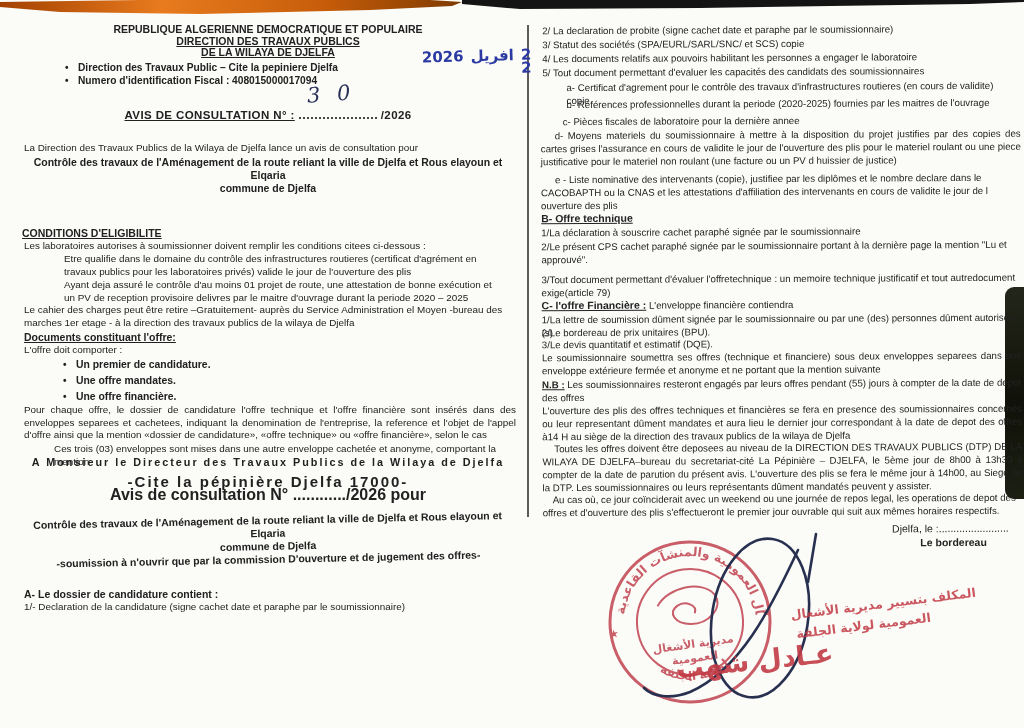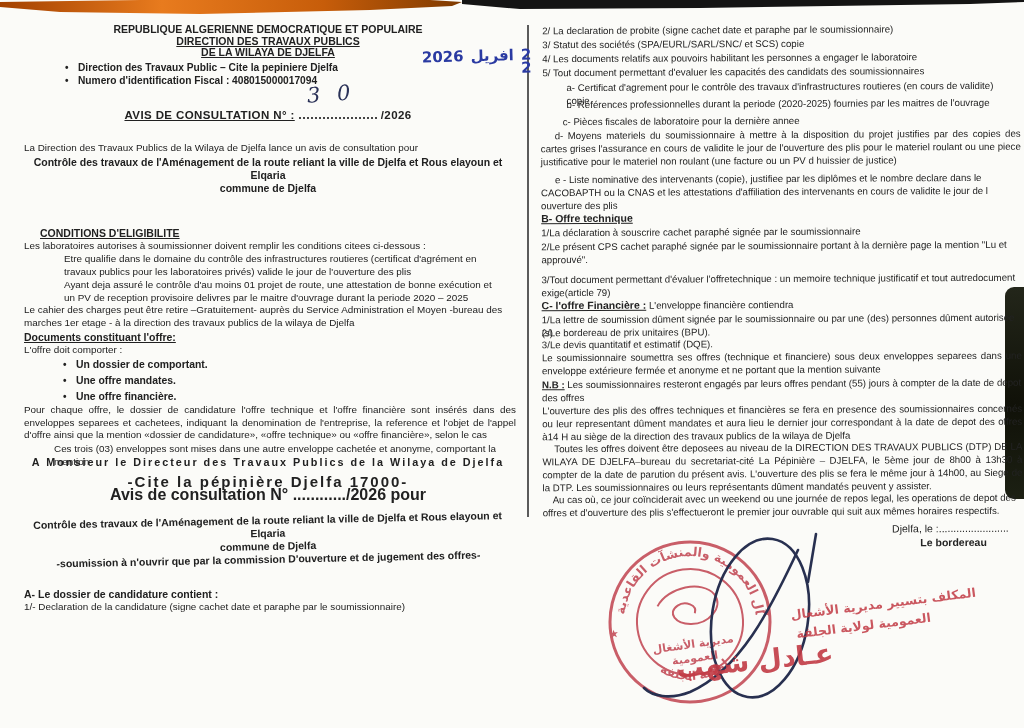--- a/index.html
+++ b/index.html
@@ -96,34 +96,34 @@
       <span>/2026</span>
     </div>
 
     <div class="abs" style="left:6px;top:142px;width:490px">La Direction des Travaux Publics de la Wilaya de Djelfa lance un avis de consultation pour</div>
 
     <div class="abs ctr b h10" style="left:0;top:156px;width:500px;line-height:13px">
       <div>Contrôle des travaux de l'Aménagement de la route reliant la ville de Djelfa et Rous elayoun et Elqaria</div>
       <div>commune de Djelfa</div>
     </div>
 
-    <div class="abs b u h10" style="left:22px;top:227px">CONDITIONS D'ELIGIBILITE</div>
+    <div class="abs b u h10" style="left:4px;top:227px">CONDITIONS D'ELIGIBILITE</div>
     <div class="abs" style="left:6px;top:240px;width:492px">Les laboratoires  autorises à soumissionner doivent remplir les conditions citees ci-dessous :</div>
     <div class="abs dashitem" style="left:46px;top:253px">Etre qualifie dans le domaine du contrôle  des infrastructures routieres (certificat d'agrément en travaux publics pour les laboratoires privés) valide le jour de l'ouverture des plis</div>
     <div class="abs dashitem" style="left:46px;top:279px">Ayant deja assuré le contrôle d'au moins 01 projet de route, une attestation de bonne exécution et un PV de reception provisoire delivres par le maitre d'ouvrage durant la periode 2020 – 2025</div>
 
     <div class="abs" style="left:6px;top:304px;width:492px">Le cahier des charges peut être retire –Gratuitement- auprès du Service Administration el Moyen -bureau des marches 1er etage - à la  direction  des travaux publics de la wilaya de Djelfa</div>
 
     <div class="abs b u h10" style="left:6px;top:331px">Documents constituant l'offre:</div>
     <div class="abs" style="left:6px;top:344px">L'offre doit comporter :</div>
 
     <div class="abs" style="left:58px;top:357px;line-height:16px">
       <div class="doc-bullet">
         <span class="bullet-dot">•</span>
-        <span>Un dossier de comportant.</span>
+        <span>Un premier de candidature.</span>
       </div>
       <div class="doc-bullet">
         <span class="bullet-dot">•</span>
         <span>Une offre mandates.</span>
       </div>
       <div class="doc-bullet">
         <span class="bullet-dot">•</span>
         <span>Une offre financière.</span>
       </div>
     </div>

